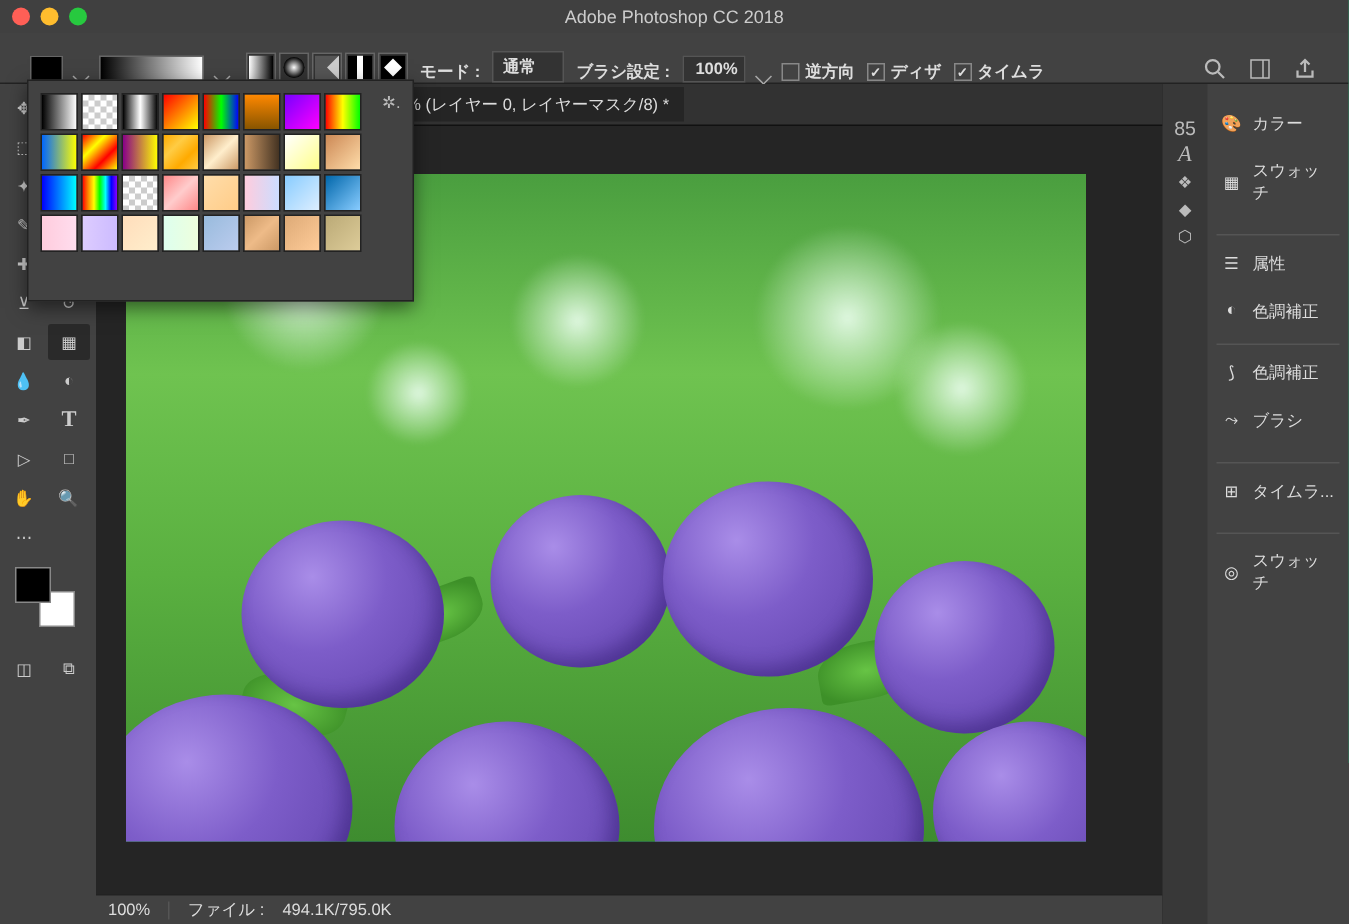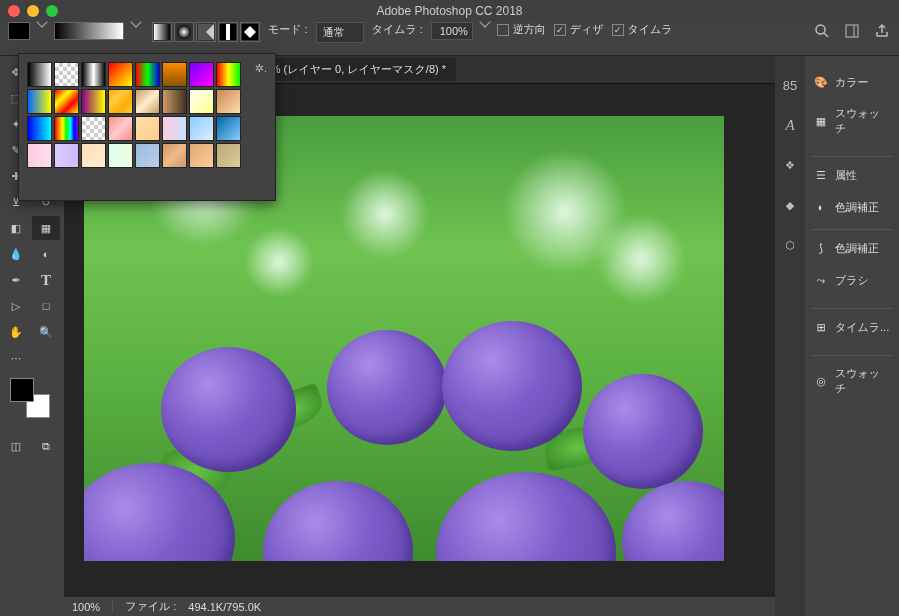--- a/index.html
+++ b/index.html
@@ -2,21 +2,21 @@
 <html><head>
 <meta charset="utf-8">
 <style>
 * { margin:0; padding:0; box-sizing:border-box; font-family:"Hiragino Kaku Gothic Pro","Meiryo",sans-serif; }
 body { background:#323232; color:#ddd; font-size:11px; width:899px; height:616px; overflow:hidden; position:relative; }
 .titlebar { height:22px; background:#404040; display:flex; align-items:center; padding:0 8px; position:relative; }
 .traffic { display:flex; gap:7px; }
 .traffic span { width:12px; height:12px; border-radius:50%; display:block; }
 .tl-close{background:#ff5f56;} .tl-min{background:#ffbd2e;} .tl-max{background:#27c93f;}
 .title { position:absolute; left:0; right:0; text-align:center; font-size:12px; color:#ccc; }
-.options-bar { height:34px; background:#424242; border-bottom:1px solid #222; display:flex; align-items:flex-start; padding:0 8px; gap:8px; }
+.options-bar { height:34px; background:#424242; border-bottom:1px solid #222; display:flex; align-items:flex-end; padding:0 20px; gap:8px;font-weight:bold; }
 .fg-swatch { width:22px; height:18px; background:#000; border:1px solid #666; }
 .grad-preview { width:70px; height:18px; background:linear-gradient(90deg,#000,#fff); border:1px solid #666; }
 .dd-caret { width:8px; height:8px; border-left:1px solid #aaa; border-bottom:1px solid #aaa; transform:rotate(-45deg); margin-top:-4px; }
 .grad-types { display:flex; gap:2px; margin-left:4px; }
 .grad-types span { width:20px; height:20px; border:1px solid #666; background:#333; display:flex; align-items:center; justify-content:center; }
 .select { background:#333; border:1px solid #555; padding:2px 18px 2px 6px; font-size:11px; color:#ddd; position:relative; }
 .num-input { background:#333; border:1px solid #555; padding:2px 4px; width:42px; font-size:11px; color:#ddd; text-align:right; }
 .chk { display:flex; align-items:center; gap:4px; }
 .chk-box { width:12px; height:12px; border:1px solid #888; display:flex; align-items:center; justify-content:center; font-size:9px; }
 .chk-box.on::after { content:"✓"; color:#ddd; }
@@ -31,21 +31,21 @@
 .sw-fg { position:absolute; width:24px; height:24px; background:#000; border:1px solid #888; top:0; left:0; }
 .sw-bg { position:absolute; width:24px; height:24px; background:#fff; border:1px solid #888; bottom:0; right:0; }
 .canvas-area { flex:1; background:#252525; position:relative; overflow:hidden; }
 .tabs { height:28px; display:flex; align-items:center; padding-left:4px; background:#323232; border-bottom:1px solid #111; }
 .tab { padding:4px 10px; font-size:11px; color:#aaa; display:flex; align-items:center; gap:6px; }
 .tab.active { background:#252525; color:#ddd; }
 .tab-x { font-size:12px; color:#888; }
 .canvas { position:absolute; top:60px; left:20px; width:640px; height:445px; background:#3a7; overflow:hidden; }
 .status { position:absolute; bottom:0; left:0; right:0; height:20px; background:#424242; display:flex; align-items:center; padding:0 8px; gap:12px; font-size:11px; border-top:1px solid #222; }
 .right-panels { width:124px; background:#424242; display:flex; }
-.panel-strip { width:30px; background:#383838; display:flex; flex-direction:column; align-items:center; padding-top:20px; gap:22px; }
+.panel-strip { width:30px; background:#383838; display:flex; flex-direction:column; align-items:center; padding-top:20px; }
 .panel-list { flex:1; padding:12px 6px; display:flex; flex-direction:column; gap:4px; }
 .panel-item { display:flex; align-items:center; gap:6px; padding:6px 2px; font-size:11px; color:#ddd; }
 .panel-item:nth-child(5),.panel-item:nth-child(8){ border-top:1px solid #555; margin-top:4px; padding-top:10px; }
 .panel-icon { width:16px; height:16px; display:flex; align-items:center; justify-content:center; }
 
 .grad-popup { position:absolute; top:53px; left:18px; width:258px; height:148px; background:#424242; border:1px solid #222; box-shadow:0 4px 12px rgba(0,0,0,.5); z-index:100; padding:8px; }
 .grad-grid { display:grid; grid-template-columns:repeat(8,25px); grid-auto-rows:25px; gap:2px; }
 .grad-cell { border:1px solid #222; }
 .grad-gear { position:absolute; top:8px; right:8px; color:#bbb; }
 
@@ -110,21 +110,21 @@
       </span>
     <span>
         <svg viewBox="0 0 16 16">
           <rect width="16" height="16" fill="#000"></rect>
           <path d="M8 2 L14 8 L8 14 L2 8 Z" fill="#fff"></path>
         </svg>
       </span>
   </div>
   <span>モード :</span>
   <div class="select"><span>通常</span></div>
-  <span>タイムラ :</span>
+  <span>ブラシ設定 :</span>
   <div class="num-input"><span>100%</span></div>
   <span class="dd-caret"></span>
   <div class="chk">
       <span class="chk-box"></span>
       <span>逆方向</span>
     </div>
   <div class="chk">
       <span class="chk-box on"></span>
       <span>ディザ</span>
     </div>

